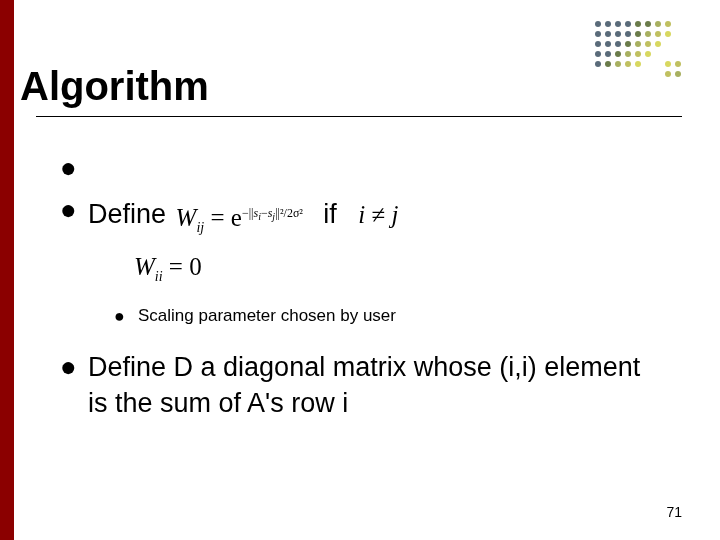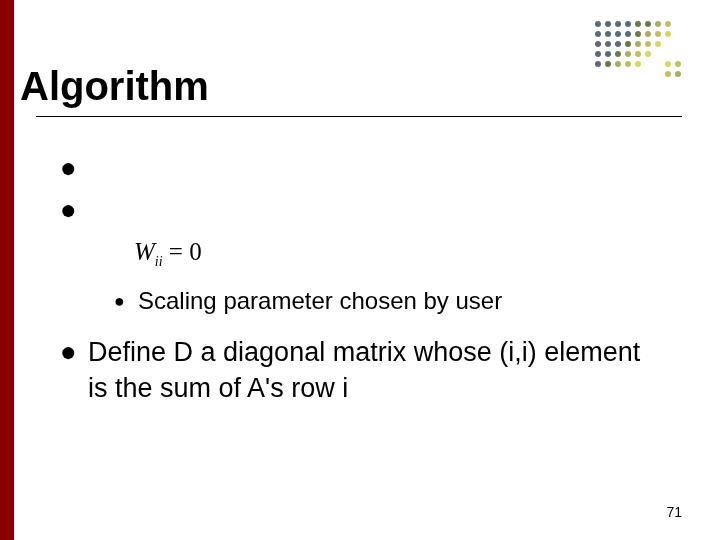--- a/index.html
+++ b/index.html
@@ -89,21 +89,21 @@
     margin-left: 54px;
     margin-bottom: 20px;
   }
   .sbullet {
     font-size: 18px;
     line-height: 26px;
     width: 24px;
     flex: 0 0 24px;
   }
   .stext {
-    font-size: 24px;
+    font-size: 17px;
     line-height: 26px;
   }
   .pagenum {
     position: absolute;
     right: 38px; bottom: 20px;
     font-size: 14px;
     color: #000;
   }
 </style>
 </head>
@@ -160,20 +160,30 @@
 <div class="hrule"></div>
 
 <div class="content">
 
   <div class="row">
     <div class="bullet">●</div>
   </div>
 
   <div class="row">
     <div class="bullet">●</div>
+    <div class="bt">
+      <span>Define</span>
+      <span class="math row2-math1">
+        <span>W</span><sub style="font-size:14px;"><span>ij</span></sub><span class="up"> = e</span><sup style="font-size:12px; font-style:normal;">−||<i>s<sub>i</sub></i>−<i>s<sub>j</sub></i>||<span>²</span>/2σ²</sup>
+      </span>
+      <span class="row2-if">if</span>
+      <span class="math row2-math2">
+        <span>i</span><span class="up"> ≠ </span><span>j</span>
+      </span>
+    </div>
   </div>
 
   <div class="wii-row">
     <span class="math">
       <span>W</span><sub style="font-size:14px;"><span>ii</span></sub><span class="up"> = 0</span>
     </span>
   </div>
 
   <div class="sub">
     <div class="sbullet">●</div>

